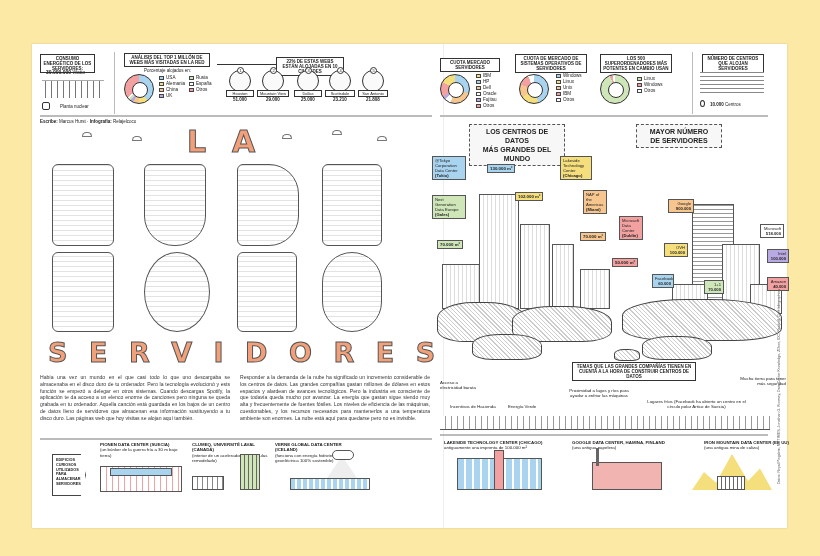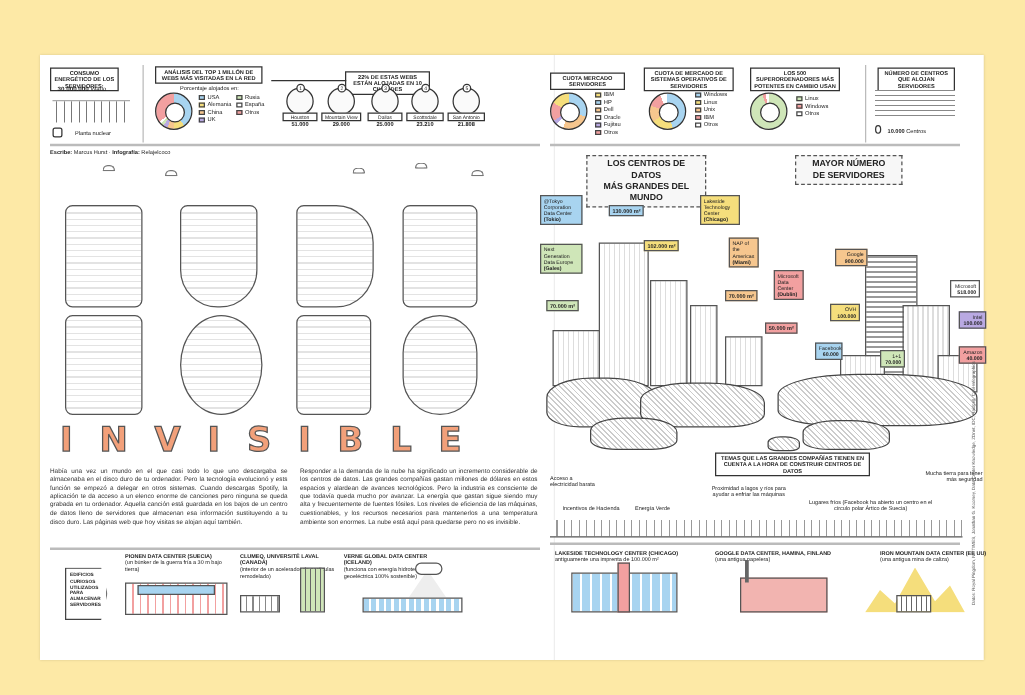--- a/index.html
+++ b/index.html
@@ -205,31 +205,32 @@
   <div class="abs tiny" style="left:678px;top:58px">
     <b>10.000</b> <span>Centros</span>
   </div>
   <div class="abs" style="left:668px;top:56px;width:5px;height:7px;border:1px solid #333;border-radius:50%"></div>
   <div class="hr" style="left:408px;top:71px;width:328px"></div>
 
   <div class="abs tiny" style="left:8px;top:75px">
     <b>Escribe:</b> <span>Marcus Hurst</span> <span>·</span> <b>Infografía:</b> <span>Relajelcoco</span>
   </div>
 
+  <div class="big-letter" style="left:155px;top:80px;font-size:30px;letter-spacing:26px">LA</div>
   <div class="nube-letter" style="left:20px;top:120px;width:62px;height:82px"></div>
   <div class="nube-letter" style="left:112px;top:120px;width:62px;height:82px;border-radius:6px 6px 30px 30px"></div>
   <div class="nube-letter" style="left:205px;top:120px;width:62px;height:82px;border-radius:6px 30px 30px 6px"></div>
   <div class="nube-letter" style="left:290px;top:120px;width:60px;height:82px"></div>
   <div class="nube-letter" style="left:20px;top:208px;width:62px;height:80px"></div>
   <div class="nube-letter" style="left:112px;top:208px;width:66px;height:80px;border-radius:50%"></div>
   <div class="nube-letter" style="left:205px;top:208px;width:60px;height:80px"></div>
   <div class="nube-letter" style="left:290px;top:208px;width:60px;height:80px;border-radius:30px"></div>
   <div class="abs" style="left:0;top:120px;width:0;height:0;font-size:0">NUBE</div>
   <div class="abs" style="left:0;top:208px;width:0;height:0;font-size:0">NOES</div>
-  <div class="big-letter" style="left:16px;top:293px;font-size:27px;letter-spacing:21.5px">INVISIBLE</div>
+  <div class="big-letter" style="left:16px;top:293px;font-size:27px;letter-spacing:21.5px">SERVIDORES</div>
 
   <div class="abs" style="left:50px;top:88px;width:10px;height:5px;border:1px solid #777;border-radius:5px 5px 1px 1px"></div>
   <div class="abs" style="left:100px;top:92px;width:10px;height:5px;border:1px solid #777;border-radius:5px 5px 1px 1px"></div>
   <div class="abs" style="left:250px;top:90px;width:10px;height:5px;border:1px solid #777;border-radius:5px 5px 1px 1px"></div>
   <div class="abs" style="left:300px;top:86px;width:10px;height:5px;border:1px solid #777;border-radius:5px 5px 1px 1px"></div>
   <div class="abs" style="left:345px;top:92px;width:10px;height:5px;border:1px solid #777;border-radius:5px 5px 1px 1px"></div>
 
   <div class="body-text" style="left:8px;top:330px;width:190px">Había una vez un mundo en el que casi todo lo que uno descargaba se almacenaba en el disco duro de tu ordenador. Pero la tecnología evolucionó y ests función se empezó a delegar en otros sistemas. Cuando descargas Spotify, la aplicación te da acceso a un elenco enorme de canciones pero ninguna se queda grabada en tu ordenador. Aquella canción está guardada en los bajos de un centro de datos lleno de servidores que almacenan esa información sustituyendo a tu disco duro. Las páginas web que hoy visitas se alojan aquí también.</div>
   <div class="body-text" style="left:208px;top:330px;width:190px">Responder a la demanda de la nube ha significado un incremento considerable de los centros de datos. Las grandes compañías gastan millones de dólares en estos espacios y alardean de avances tecnológicos. Pero la industria es consciente de que todavía queda mucho por avanzar. La energía que gastan sigue siendo muy alta y frecuentemente de fuentes fósiles. Los niveles de eficiencia de las máquinas, cuestionables, y los recursos necesarios para mantenerlos a una temperatura ambiente son enormes. La nube está aquí para quedarse pero no es invisible.</div>
   <div class="hr" style="left:8px;top:394px;width:392px"></div>

